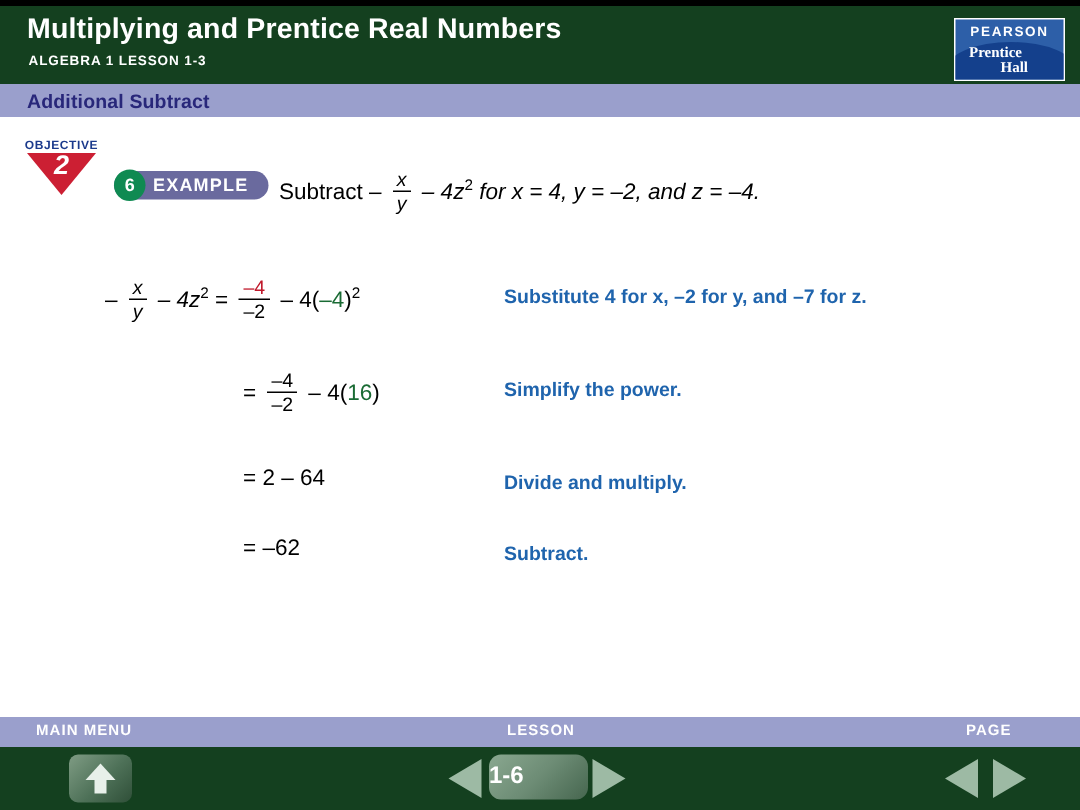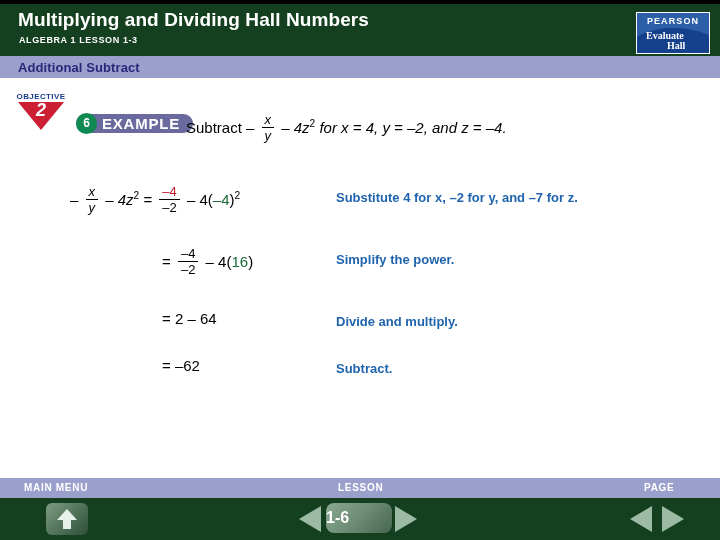--- a/index.html
+++ b/index.html
@@ -146,21 +146,21 @@
 
   
   .example-pill {
     position: absolute;
     left: 76px; top: 114px;
     height: 19px;
     padding: 0 13px 0 26px;
     background: #6a6a9e;
     border-radius: 10px;
     color: #ffffff;
-    font-size: 15px;
+    font-size: 12px;
     font-weight: bold;
     letter-spacing: 0.8px;
     line-height: 19px;
     box-sizing: border-box;
   }
   .example-circle {
     position: absolute;
     left: 76px; top: 113px;
     width: 21px; height: 21px;
     border-radius: 50%;
@@ -339,27 +339,27 @@
 
   .page-prev { left: 630px; }
   .page-next { left: 662px; }
 </style>
 </head>
 <body>
 
 <div class="top-strip"></div>
 
 <div class="header">
-  <div class="header-title">Multiplying and Dividing Hall Numbers</div>
+  <div class="header-title">Multiplying and Prentice Real Numbers</div>
   <div class="header-subtitle">ALGEBRA 1  LESSON 1-3</div>
 
   <div class="logo">
     <div class="logo-swoosh"></div>
     <div class="logo-top">PEARSON</div>
-    <div class="logo-b1">Evaluate</div>
+    <div class="logo-b1">Prentice</div>
     <div class="logo-b2">Hall</div>
   </div>
 </div>
 
 <div class="subbar">
   <div class="subbar-label">Additional Subtract</div>
 </div>
 
 <div class="objective">
   <div class="objective-word">OBJECTIVE</div>

